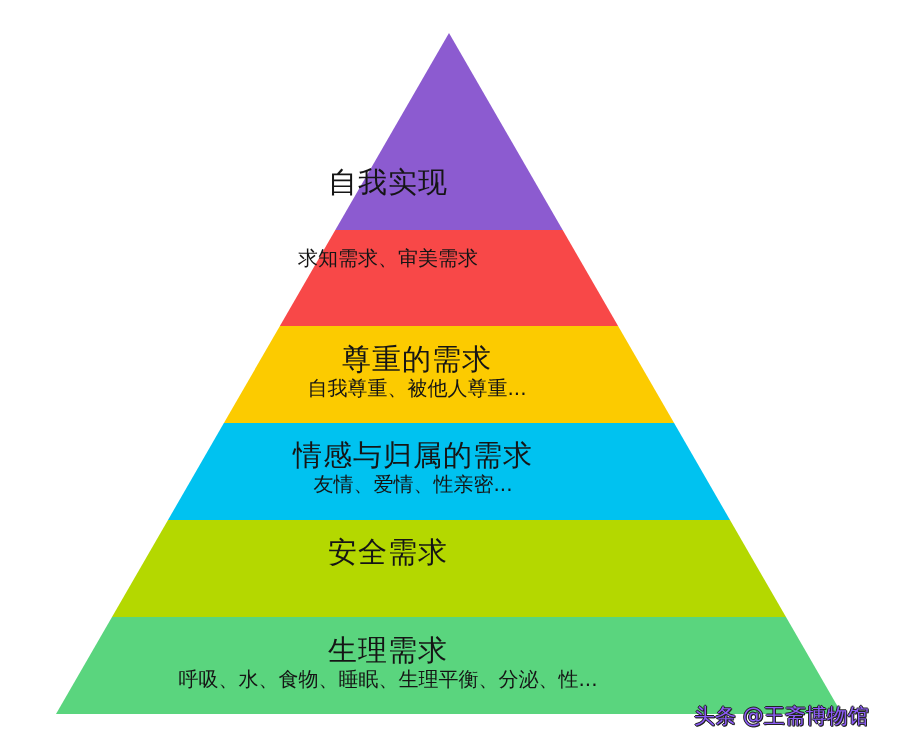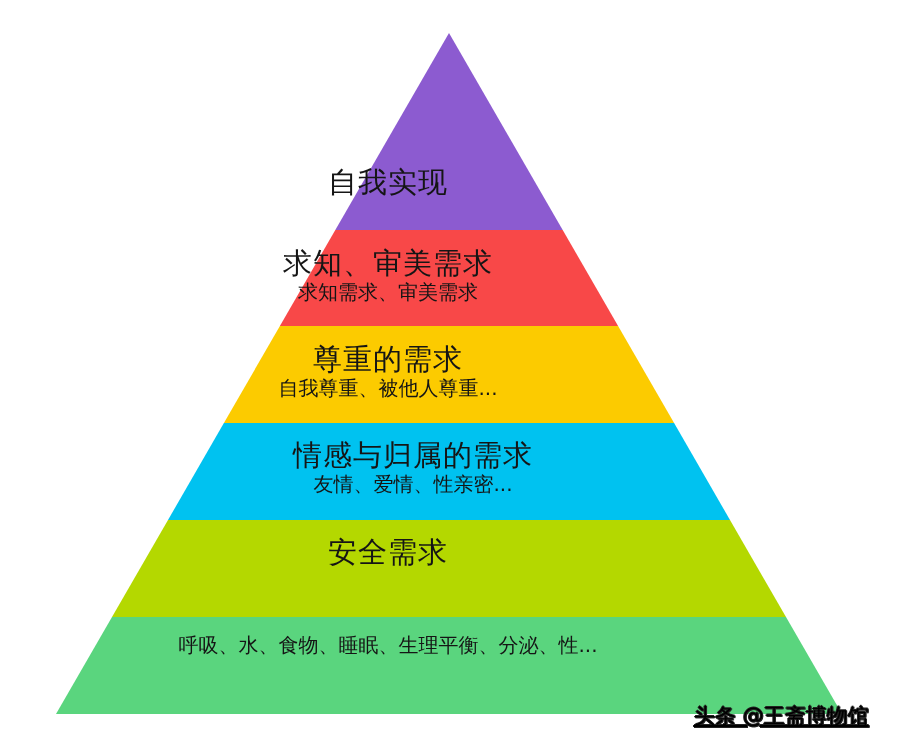--- a/index.html
+++ b/index.html
@@ -3,54 +3,54 @@
 <meta charset="utf-8">
 <style>
   html, body { margin: 0; padding: 0; background: #ffffff; }
   body { width: 900px; height: 747px; position: relative; overflow: hidden;
          font-family: "DejaVu Sans", "Liberation Sans", sans-serif; }
   #pyramid { position: absolute; left: 0; top: 0; width: 900px; height: 747px; }
   .layer-text { position: absolute; left: 0; width: 776px; text-align: center; color: #151515; }
   .title { font-size: 29px; line-height: 34px; letter-spacing: 1px; }
   .subtitle { font-size: 20px; line-height: 24px; }
   .watermark { position: absolute; left: 694px; top: 703px; font-size: 21px; line-height: 26px;
-               color: #000000; text-shadow: 1px 1px 0 #222, -1px 0 0 #222, 0 -1px 0 #222, 1px 0 0 #222, 0 1px 0 #222; text-decoration: underline; }
+               color: #8b5cf6; text-shadow: 1px 1px 0 #222, -1px 0 0 #222, 0 -1px 0 #222, 1px 0 0 #222, 0 1px 0 #222; }
 </style>
 </head>
 <body>
 
 <svg id="pyramid" viewBox="0 0 900 747" xmlns="http://www.w3.org/2000/svg">
   <polygon id="poly0" points="449,33 562.7,230 335.3,230" fill="#8c5bd0"></polygon>
   <polygon id="poly1" points="335.3,230 562.7,230 618.1,326 279.9,326" fill="#f84848"></polygon>
   <polygon id="poly2" points="279.9,326 618.1,326 674.1,423 223.9,423" fill="#fccb00"></polygon>
   <polygon id="poly3" points="223.9,423 674.1,423 730,520 168,520" fill="#00c2f0"></polygon>
   <polygon id="poly4" points="168,520 730,520 786,617 112,617" fill="#b4d800"></polygon>
   <polygon id="poly5" points="112,617 786,617 842,714 56,714" fill="#5ad57e"></polygon>
 </svg>
 
 <div class="layer-text" style="top:165px;">
   <div class="title">自我实现</div>
 </div>
 
 <div class="layer-text" style="top:246px;">
-  <div class="title">求知、审美需求</div>
   <div class="subtitle">求知需求、审美需求</div>
 </div>
 
-<div class="layer-text" style="top:342px;">
+<div class="layer-text" style="top:342px;padding-left:29px;">
   <div class="title">尊重的需求</div>
   <div class="subtitle">自我尊重、被他人尊重...</div>
 </div>
 
 <div class="layer-text" style="top:438px;margin-left:25px;">
   <div class="title">情感与归属的需求</div>
   <div class="subtitle">友情、爱情、性亲密...</div>
 </div>
 
 <div class="layer-text" style="top:535px;">
   <div class="title">安全需求</div>
 </div>
 
 <div class="layer-text" style="top:633px;">
+  <div class="title">生理需求</div>
   <div class="subtitle">呼吸、水、食物、睡眠、生理平衡、分泌、性...</div>
 </div>
 
 <div class="watermark">头条 @王斋博物馆</div>
 
 </body></html>

